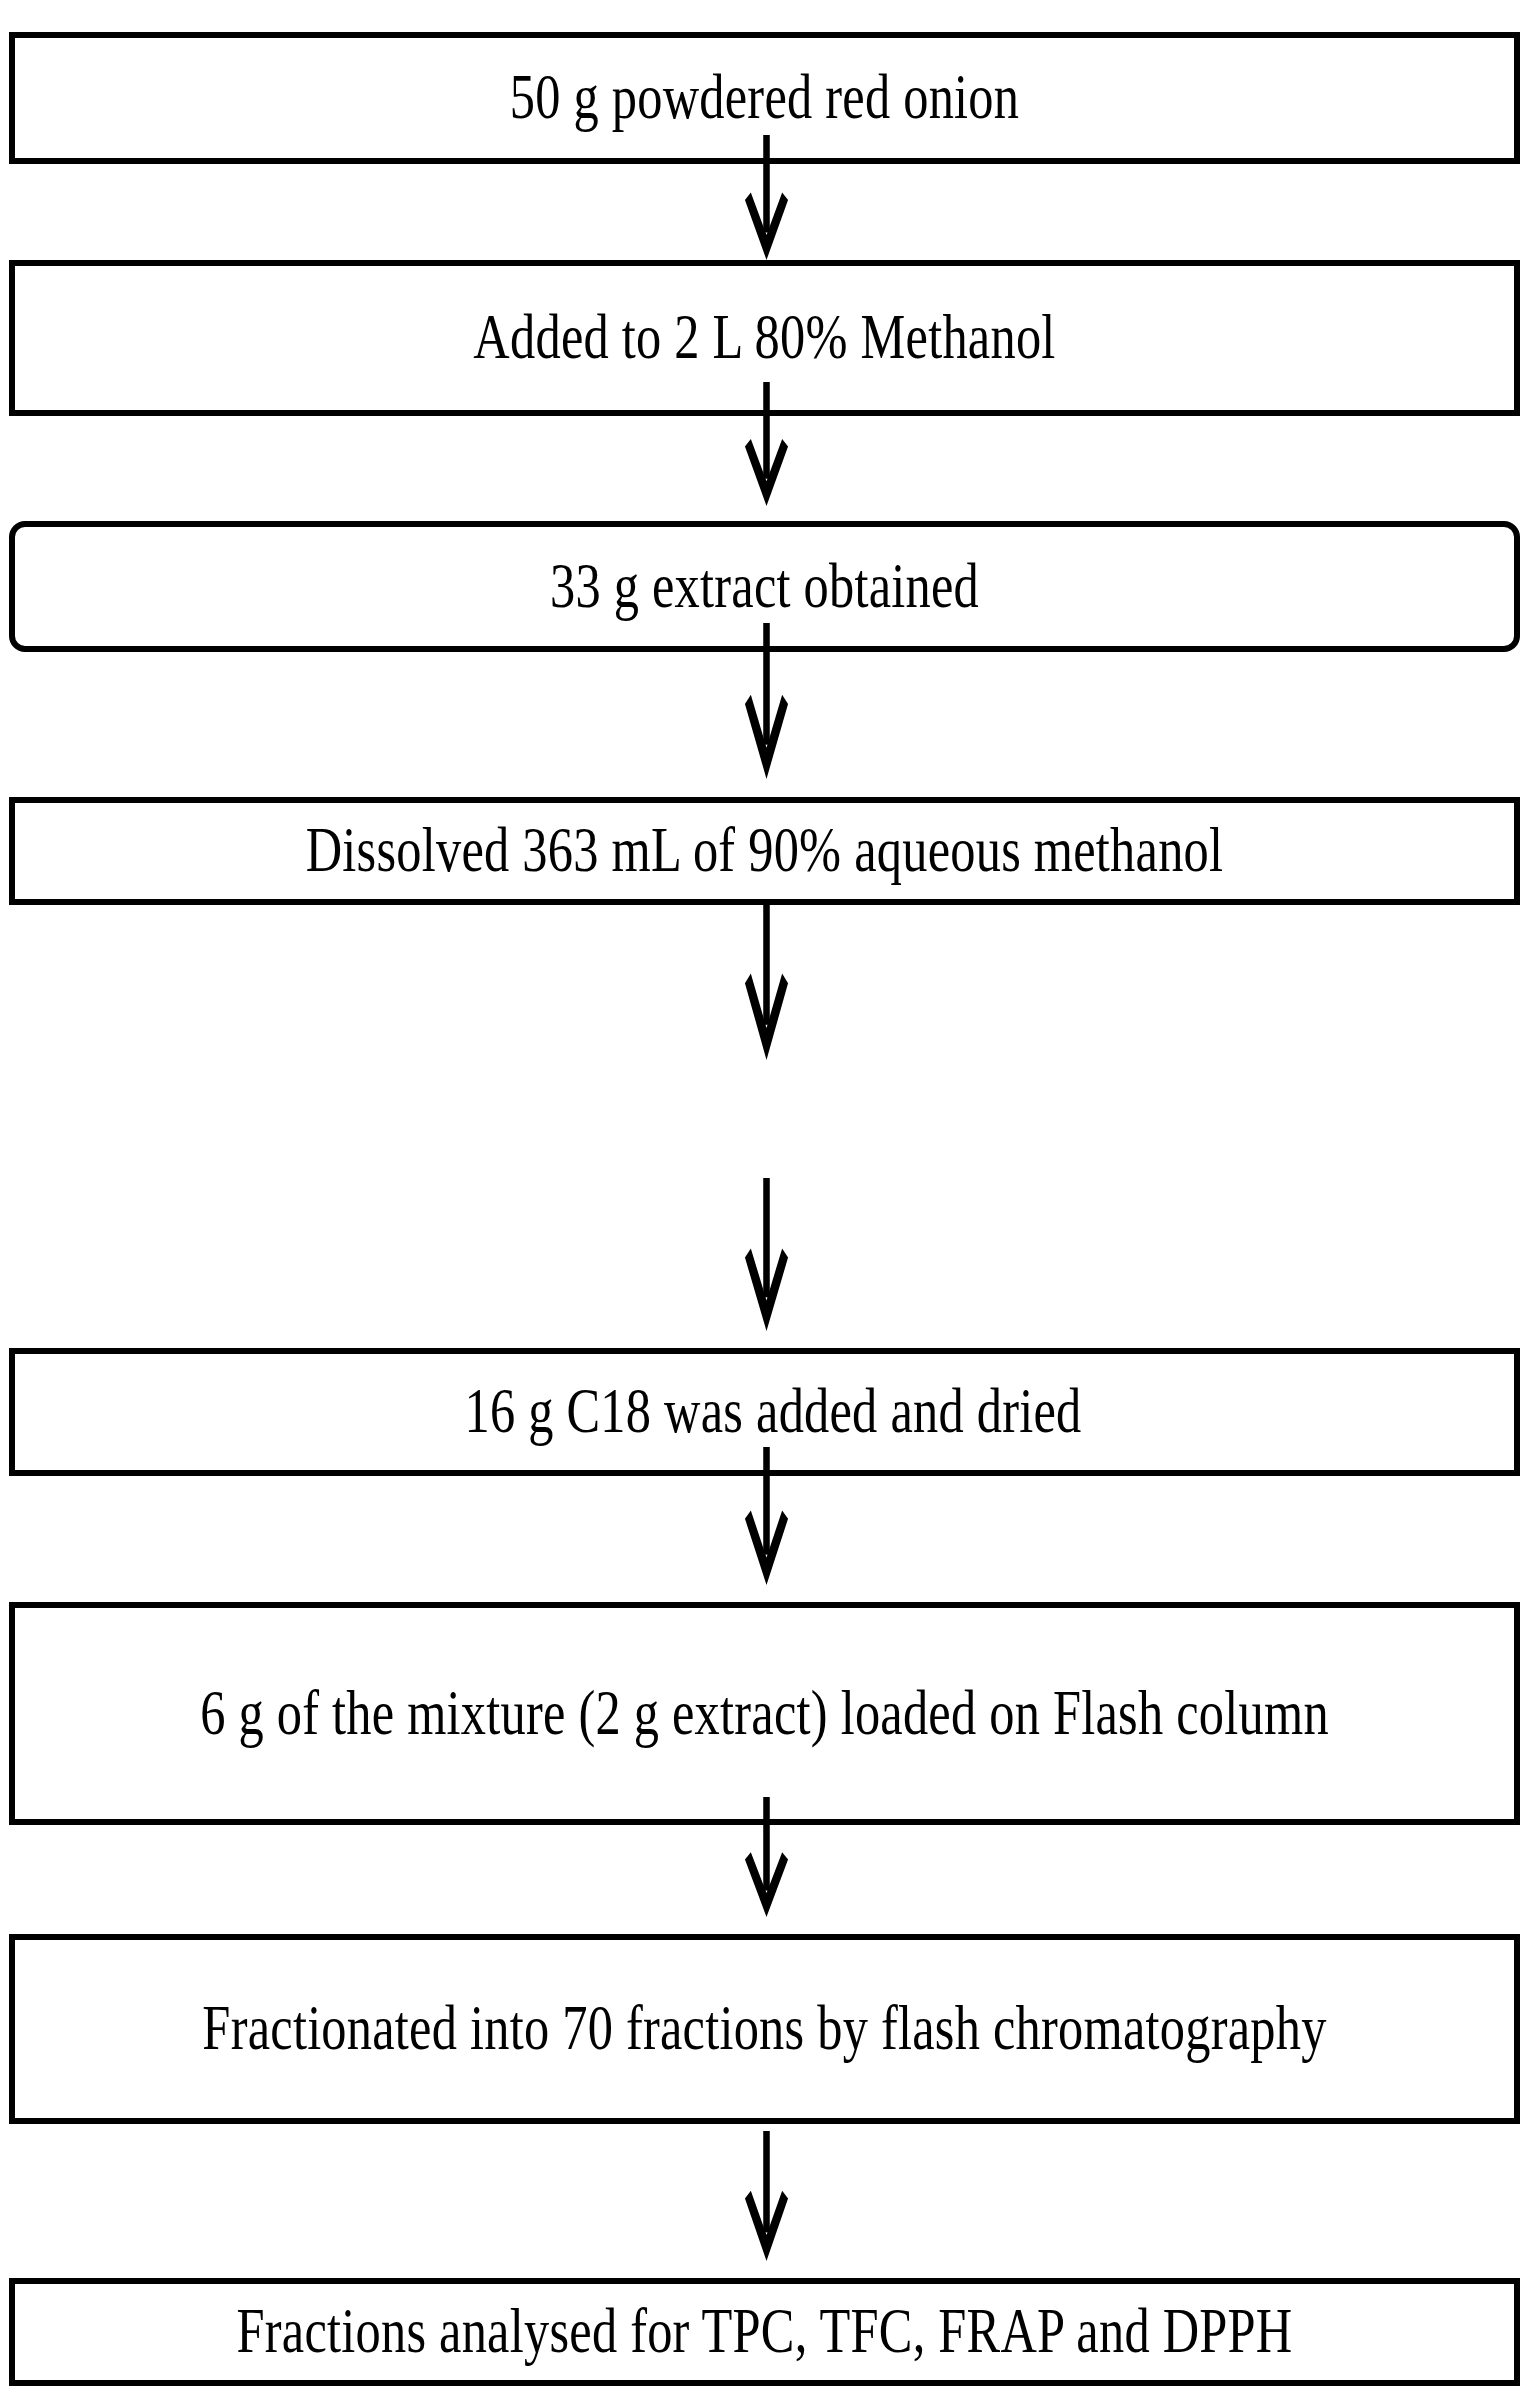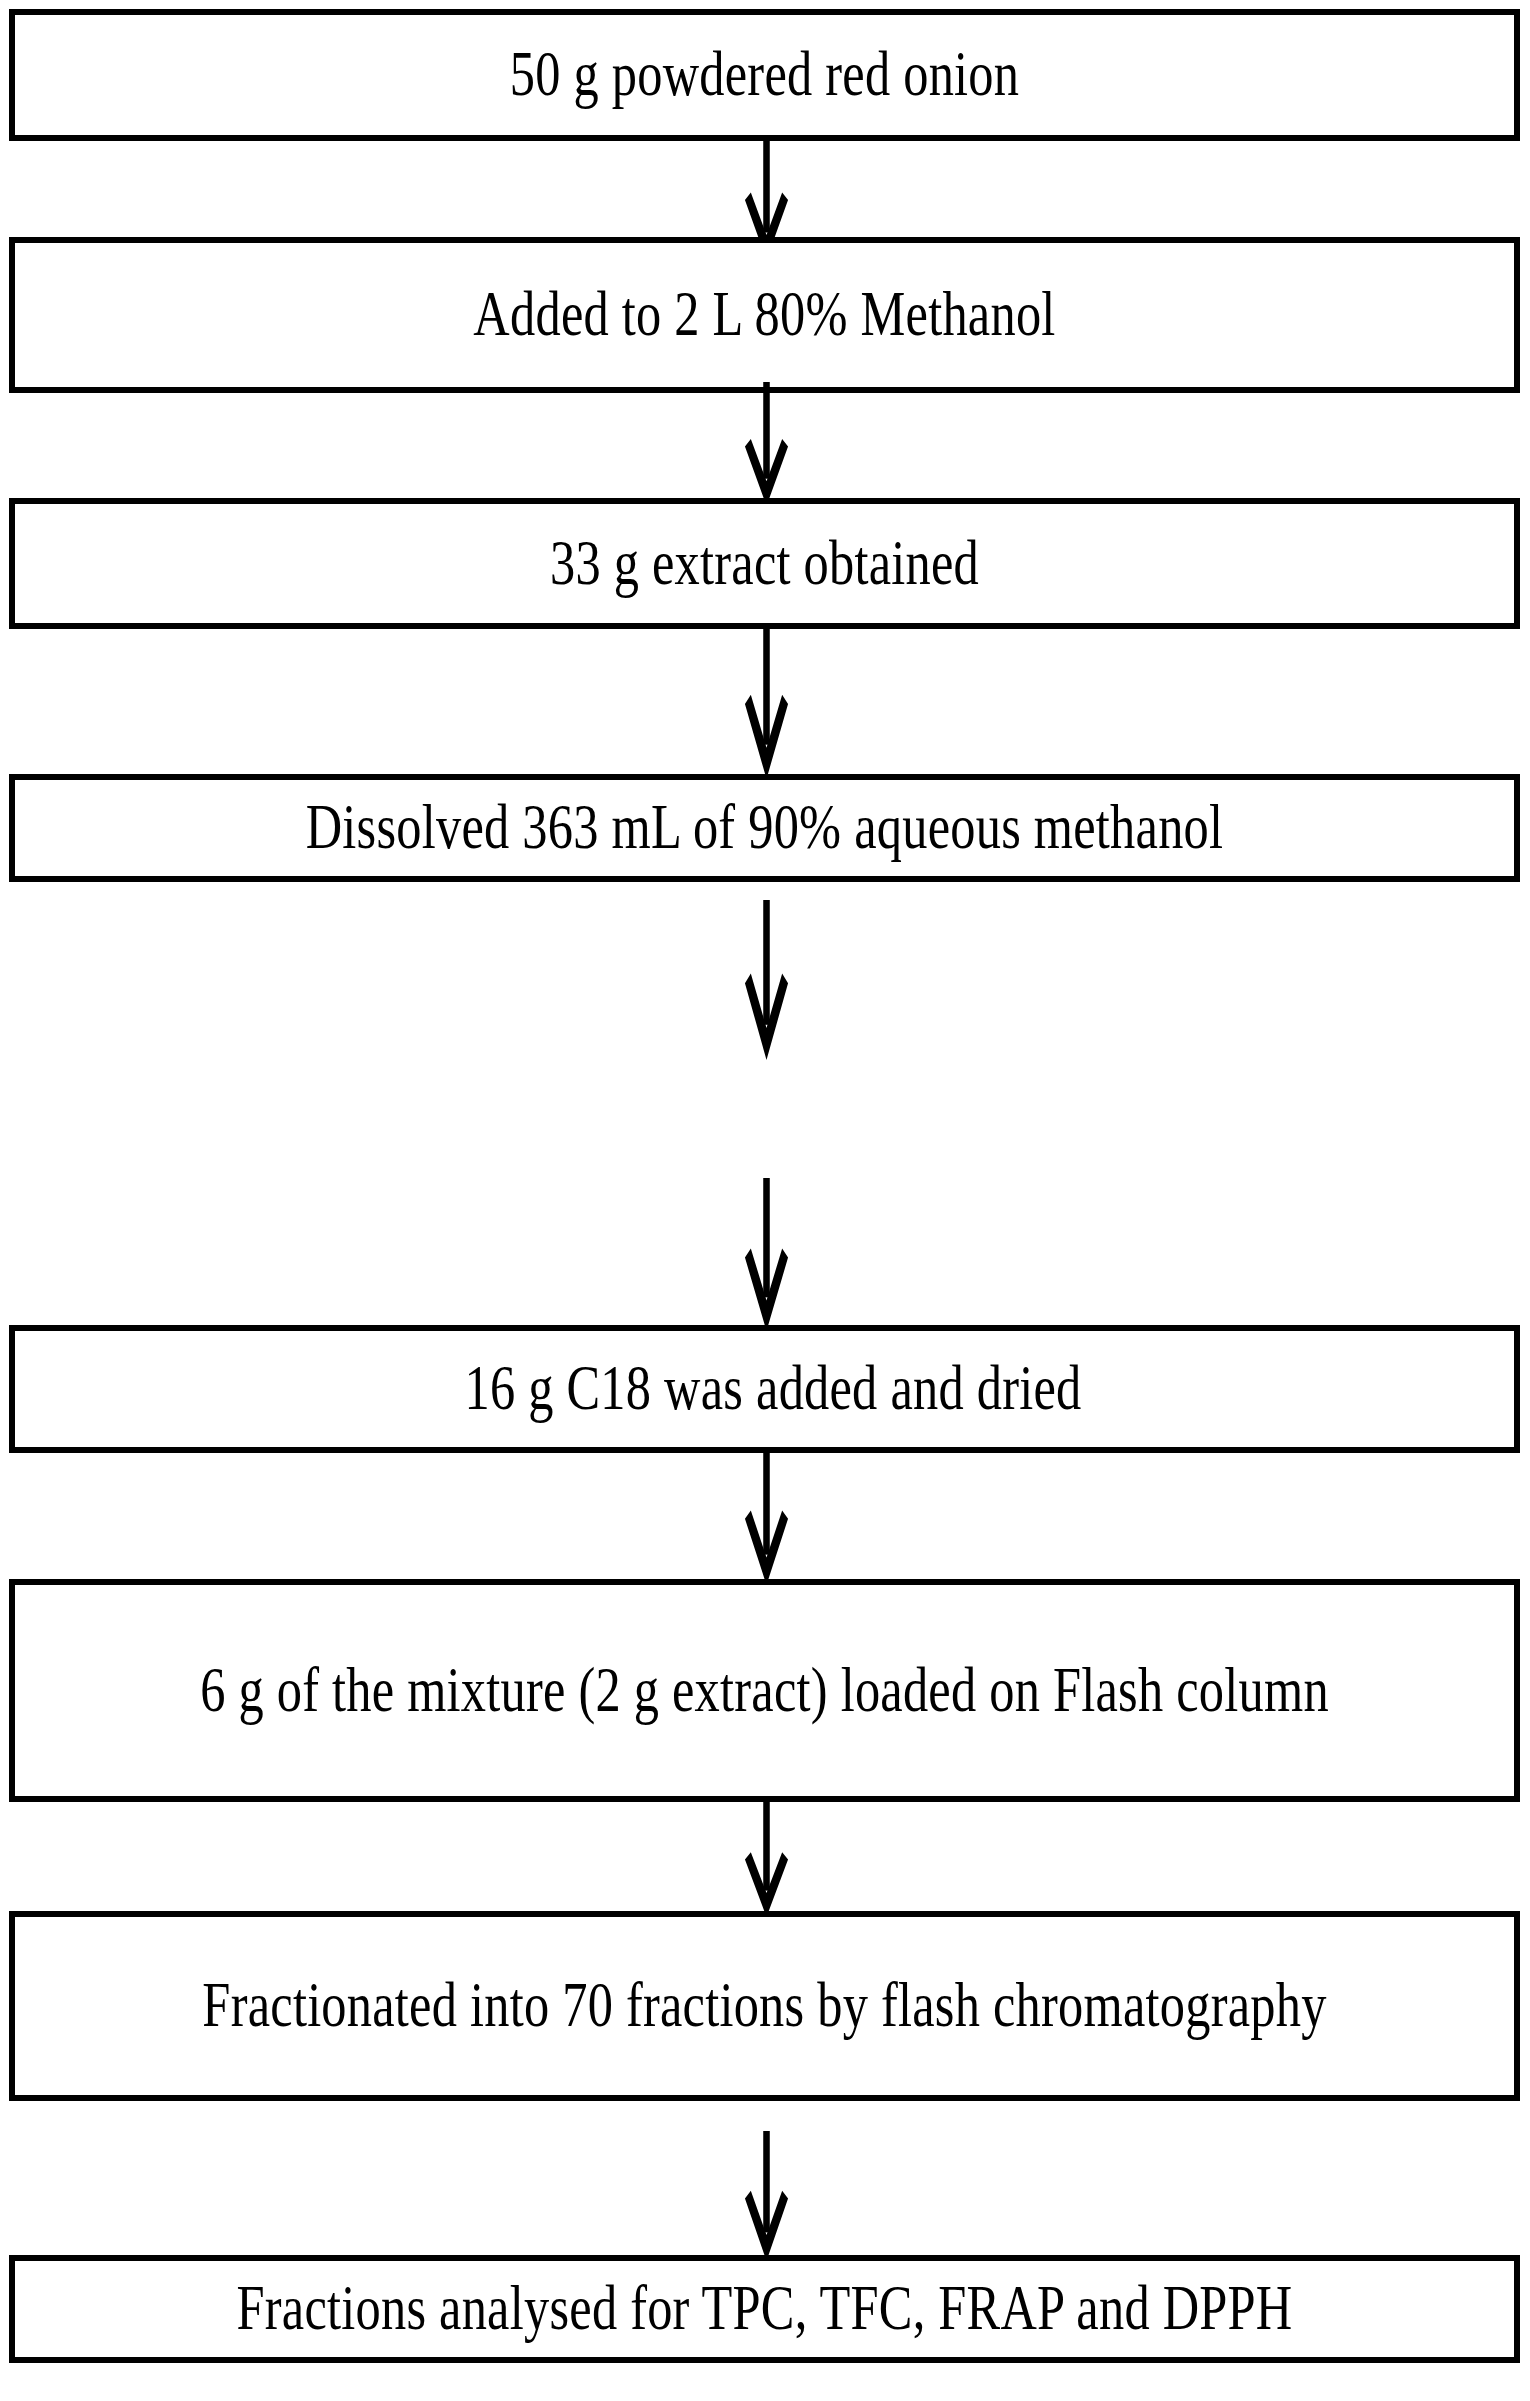--- a/index.html
+++ b/index.html
@@ -26,39 +26,40 @@
     position: absolute;
     left: 9px;
     width: 1511px;
     box-sizing: border-box;
     border: 6.5px solid #000000;
     background: #ffffff;
     display: flex;
     align-items: center;
     justify-content: flex-start;
     text-align: center;
+    margin-top: 23px;
   }
 
   .node-label {
     display: block;
     color: #000000;
     font-family: "Liberation Serif", "DejaVu Serif", serif;
     font-size: 63px;
     line-height: 1.42;
     letter-spacing: 0.3px;
     transform: scaleX(0.80);
     transform-origin: center center;
     white-space: pre-line;
     width: 125%;
   }
 
   
   .n1 { top: 9px;   height: 132px; }
   .n2 { top: 237px;  height: 156px; }
-  .n3 { top: 498px;  height: 131px; }
+  .n3 { top: 498px;  height: 131px; border-radius: 16px; }
   .n4 { top: 774px; height: 108px; }
   .n5 { top: 1054px; height: 130px; }
   .n6 { top: 1325px; height: 128px; padding-left: 17px; }
   .n7 { top: 1579px; height: 223px; }
   .n8 { top: 1911px; height: 190px; }
   .n9 { top: 2255px; height: 108px; }
 
   
   .arrow {
     position: absolute;

